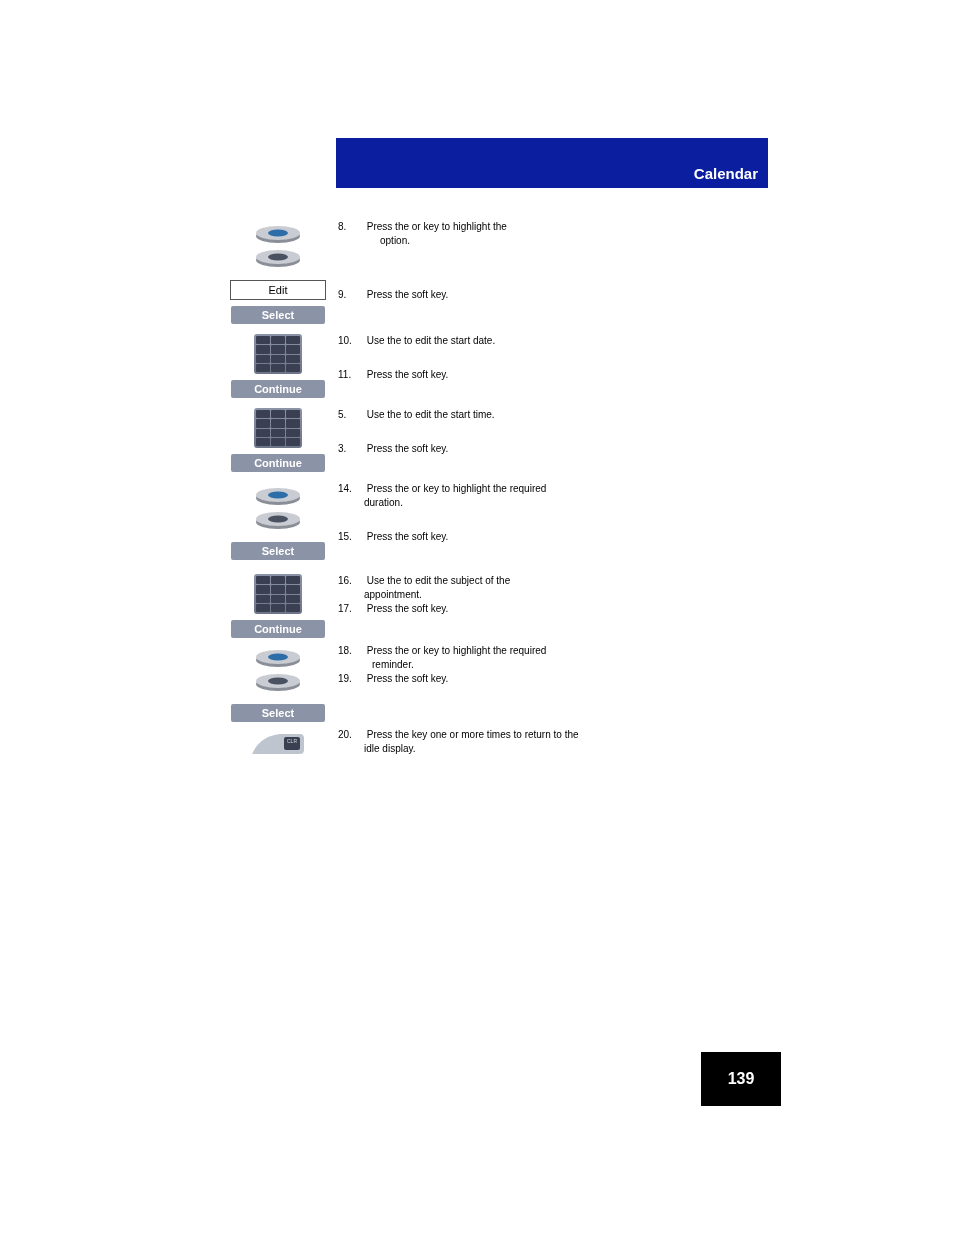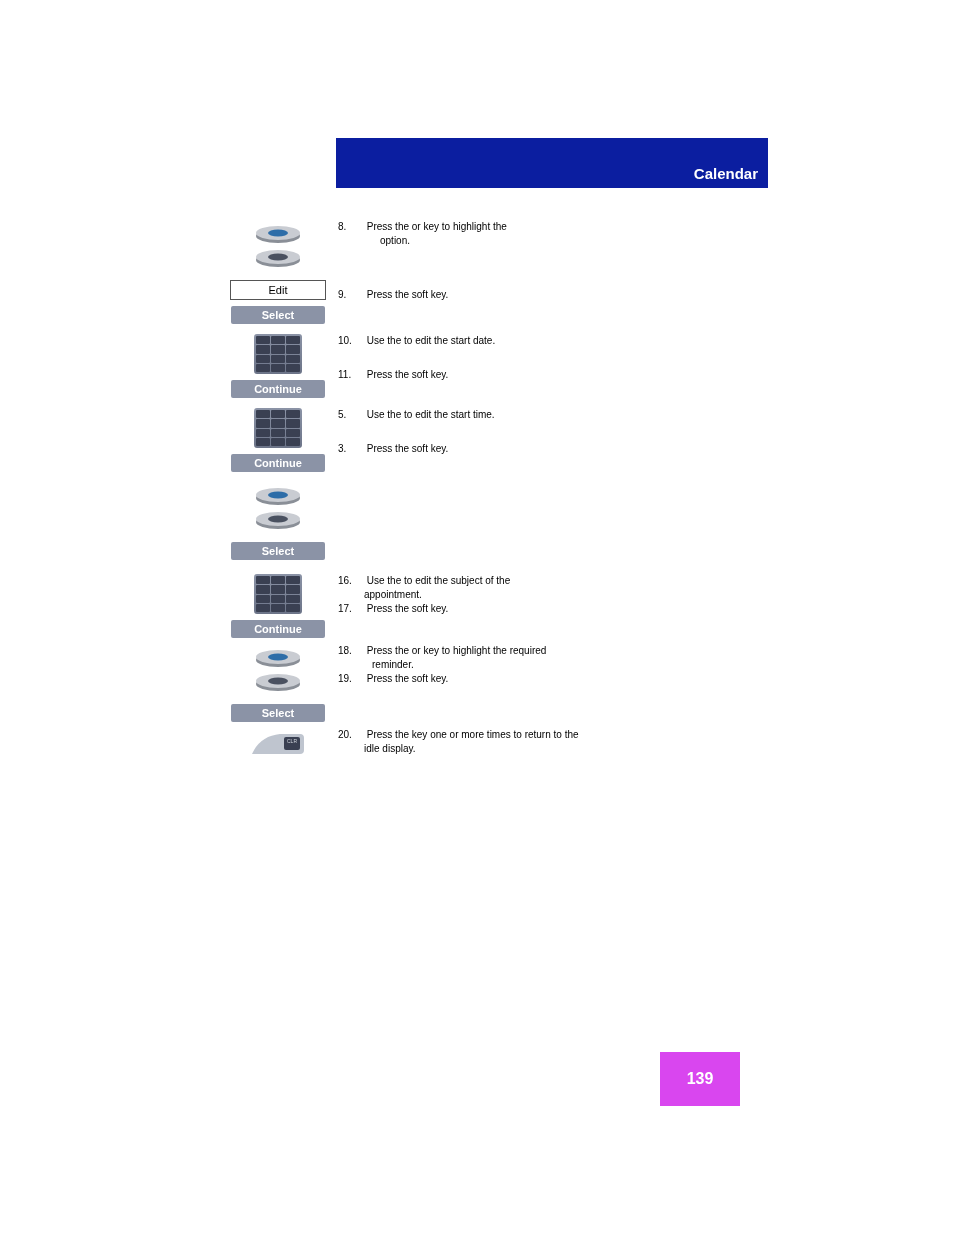--- a/index.html
+++ b/index.html
@@ -1,19 +1,19 @@
 <!DOCTYPE html>
 <html><head>
 <meta charset="utf-8">
 <style>
   html,body{margin:0;padding:0;background:#fff;}
   .page{width:954px;height:1235px;position:relative;font-family:Arial,Helvetica,sans-serif;color:#000;}
   .hdr{position:absolute;left:336px;top:138px;width:432px;height:50px;background:#0b1ea0;}
   .hdr-lbl{position:absolute;right:10px;bottom:6px;color:#fff;font-weight:bold;font-size:15px;}
-  .pgnum-box{position:absolute;left:660px;top:1052px;width:80px;height:54px;background:#d946ef;display:flex;align-items:center;justify-content:center;}
+  .pgnum-box{position:absolute;left:701px;top:1052px;width:80px;height:54px;background:#000000;display:flex;align-items:center;justify-content:center;}
   .pgnum{color:#fff;font-weight:bold;font-size:16px;}
   .content{position:absolute;left:218px;top:220px;width:540px;}
   .row{display:flex;align-items:flex-start;margin-bottom:6px;}
   .iconcol{width:120px;flex:0 0 120px;display:flex;flex-direction:column;align-items:center;gap:6px;}
   .textcol{flex:1;font-size:10px;line-height:1.4;}
   .num{display:inline-block;min-width:26px;}
   .softkey{width:94px;height:18px;background:#8b93a6;color:#fff;font-size:11px;font-weight:bold;display:flex;align-items:center;justify-content:center;border-radius:2px;text-align:right;}
   .editbox{width:94px;height:18px;border:1px solid #555;background:#fff;font-size:11px;display:flex;align-items:center;justify-content:center;}
   .dialpad{width:44px;height:36px;background:linear-gradient(#8b93a6,#6c7488);border-radius:3px;display:grid;grid-template-columns:repeat(3,1fr);grid-template-rows:repeat(4,1fr);gap:1px;padding:2px;}
   .dialpad>div{background:#3a4052;border-radius:1px;}
@@ -150,20 +150,35 @@
       </svg>
       <svg width="50" height="24" viewBox="0 0 50 24">
         <ellipse cx="25" cy="10" rx="22" ry="7" fill="#8a8f97"></ellipse>
         <ellipse cx="25" cy="7" rx="22" ry="7" fill="#c9ccd2"></ellipse>
         <ellipse cx="25" cy="7" rx="10" ry="3.5" fill="#4a5160"></ellipse>
       </svg>
       <div class="softkey">
             <span>Select</span>
           </div>
     </div>
+    <div class="textcol">
+      <div>
+        <span class="num">14.</span>
+        <span>Press the </span>
+        <span> or </span>
+        <span> key to highlight the required </span><br>
+        <span style="margin-left:26px;">duration.</span>
+      </div>
+      <div style="height:20px;"></div>
+      <div>
+        <span class="num">15.</span>
+        <span>Press the </span>
+        <span> soft key.</span>
+      </div>
+    </div>
   </div>
 
   <div class="row" style="margin-top:14px;">
     <div class="iconcol">
       <div class="dialpad">
         <div></div>
             <div></div>
             <div></div>
             <div></div>
             <div></div>

